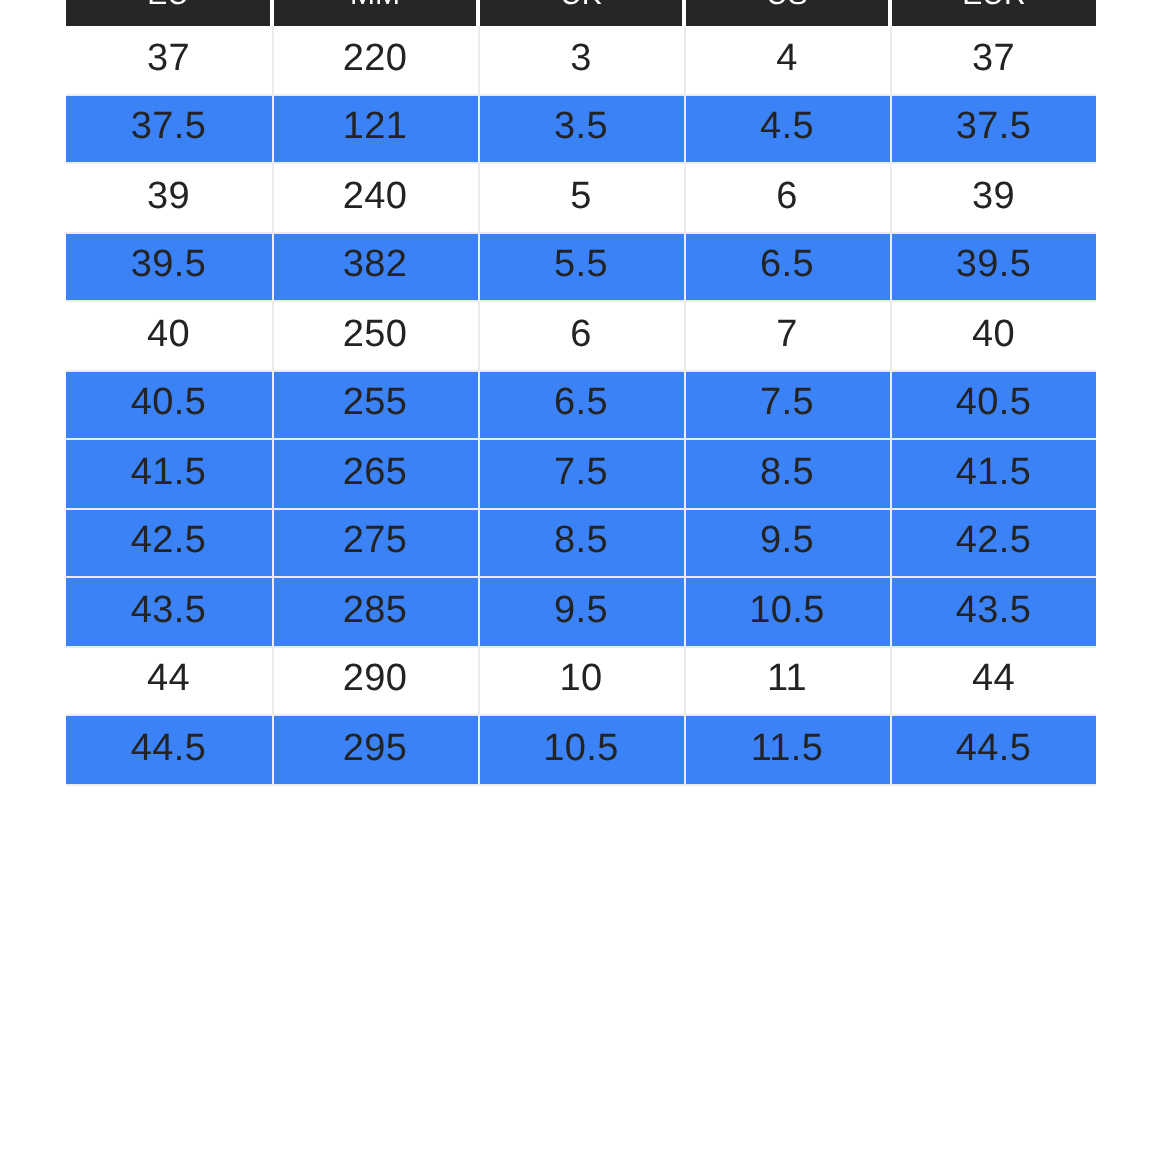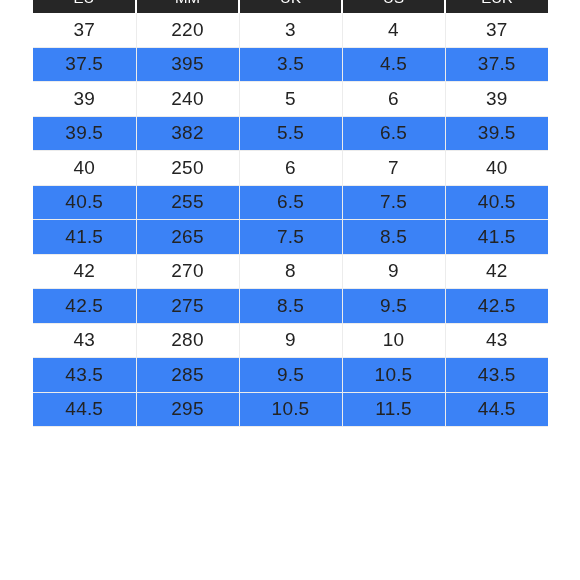--- a/index.html
+++ b/index.html
@@ -113,21 +113,21 @@
       <tbody id="table-body">
           <tr class="row-odd">
             <td>37</td>
             <td>220</td>
             <td>3</td>
             <td>4</td>
             <td>37</td>
           </tr>
           <tr class="row-even">
             <td>37.5</td>
-            <td>395</td>
+            <td>121</td>
             <td>3.5</td>
             <td>4.5</td>
             <td>37.5</td>
           </tr>
           <tr class="row-odd">
             <td>39</td>
             <td>240</td>
             <td>5</td>
             <td>6</td>
             <td>39</td>
@@ -153,47 +153,40 @@
             <td>7.5</td>
             <td>40.5</td>
           </tr>
           <tr class="row-even">
             <td>41.5</td>
             <td>265</td>
             <td>7.5</td>
             <td>8.5</td>
             <td>41.5</td>
           </tr>
-          <tr class="row-odd">
-            <td>42</td>
-            <td>270</td>
-            <td>8</td>
-            <td>9</td>
-            <td>42</td>
-          </tr>
           <tr class="row-even">
             <td>42.5</td>
             <td>275</td>
             <td>8.5</td>
             <td>9.5</td>
             <td>42.5</td>
           </tr>
-          <tr class="row-odd">
-            <td>43</td>
-            <td>280</td>
-            <td>9</td>
-            <td>10</td>
-            <td>43</td>
-          </tr>
           <tr class="row-even">
             <td>43.5</td>
             <td>285</td>
             <td>9.5</td>
             <td>10.5</td>
             <td>43.5</td>
+          </tr>
+          <tr class="row-odd">
+            <td>44</td>
+            <td>290</td>
+            <td>10</td>
+            <td>11</td>
+            <td>44</td>
           </tr>
           <tr class="row-even">
             <td>44.5</td>
             <td>295</td>
             <td>10.5</td>
             <td>11.5</td>
             <td>44.5</td>
           </tr>
         </tbody>
     </table>

